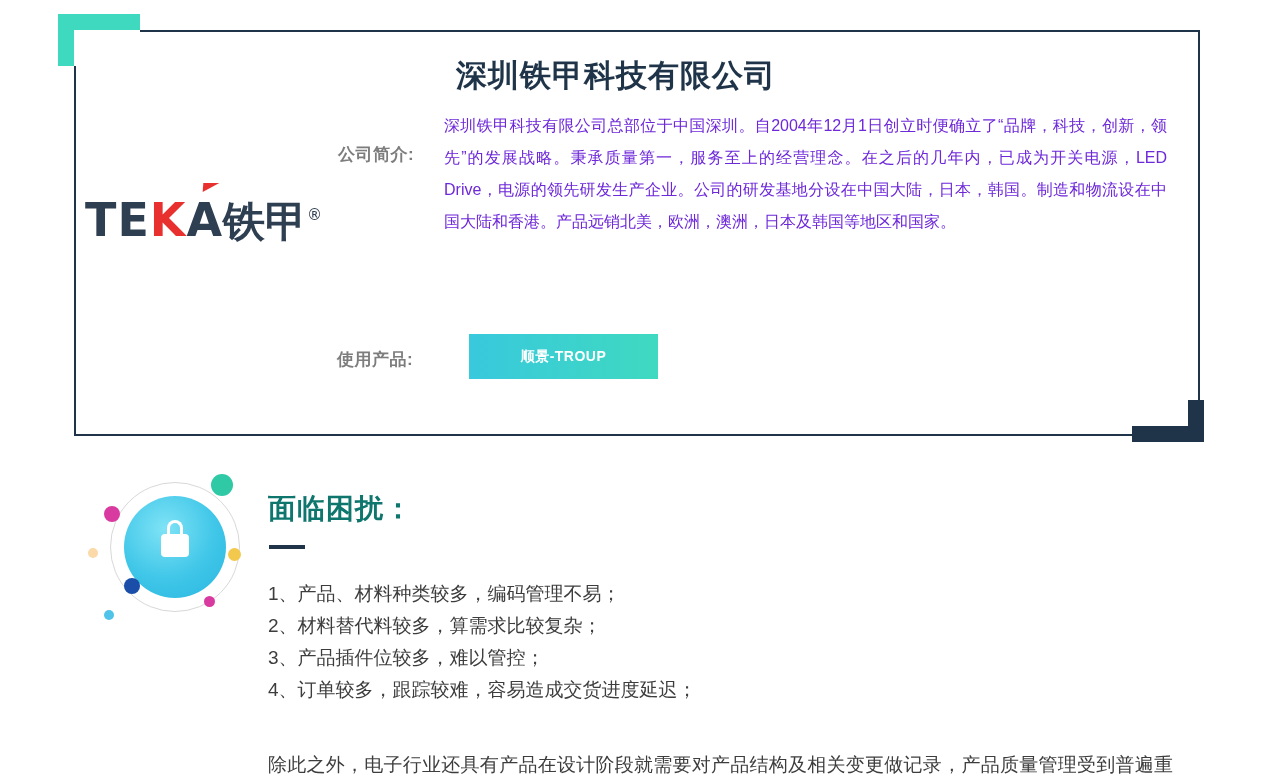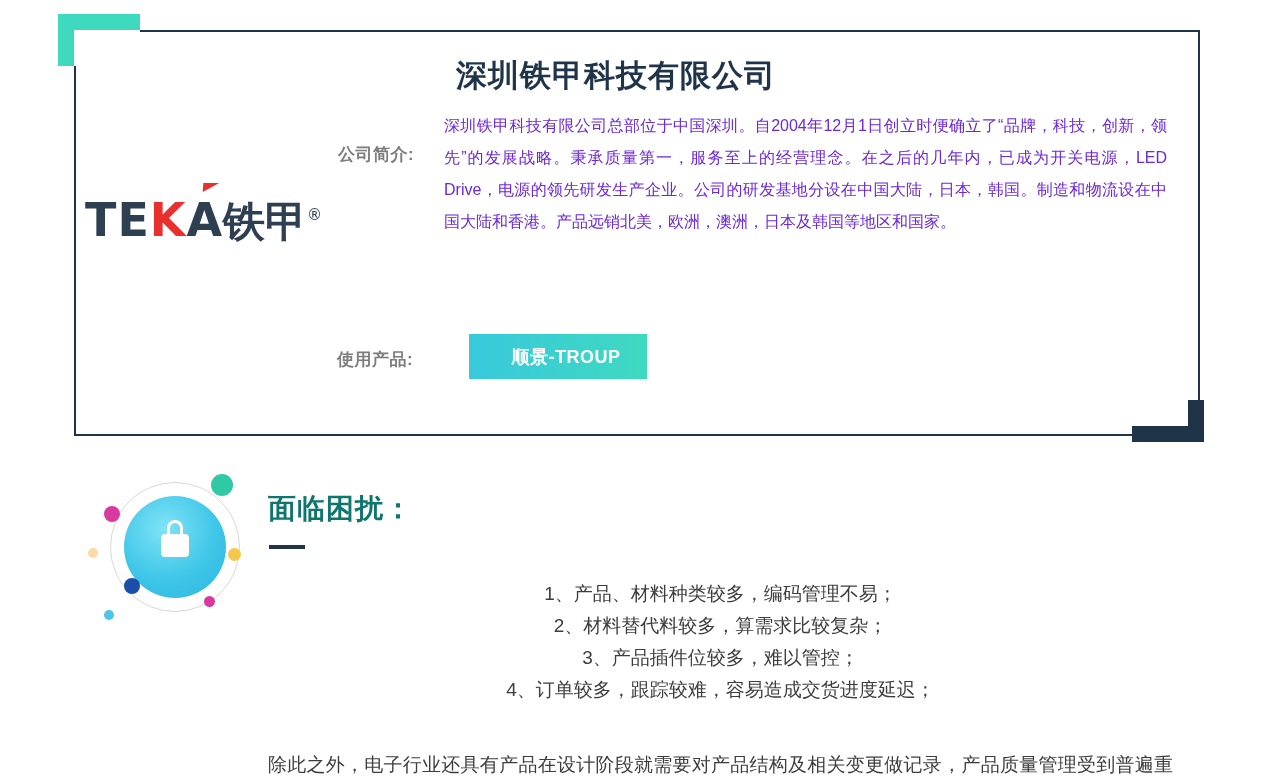--- a/index.html
+++ b/index.html
@@ -140,32 +140,31 @@
     color: #6d28d9;
     text-align: justify;
     text-justify: inter-ideograph;
     z-index: 5;
   }
 
   .product-tag {
     position: absolute;
     left: 469px;
     top: 334px;
-    width: 162px;
+    width: 189px;
     height: 45px;
     background: linear-gradient(to right, #38c9dd, #3fd9c0);
     color: #ffffff;
-    font-size: 18px;
+    font-size: 14px;
     font-weight: 700;
     display: flex;
     align-items: center;
     justify-content: center;
     letter-spacing: 0.5px;
     z-index: 5;
-    padding-left: 16px;
   }
 
   
   .lock-graphic {
     position: absolute;
     left: 88px;
     top: 470px;
     width: 160px;
     height: 165px;
   }
@@ -239,21 +238,21 @@
   }
   .issues {
     position: absolute;
     left: 268px;
     top: 578px;
     width: 905px;
     font-size: 19px;
     line-height: 32px;
     color: #3d3d3d;
   }
-  .issues .line { white-space: normal; text-align: center; }
+  .issues .line { white-space: normal; }
   .issues .wrap-line {
     text-align: justify;
     text-justify: inter-ideograph;
     margin-top: 43px;
   }
 </style>
 </head>
 <body>
 
 <div class="card"></div>

